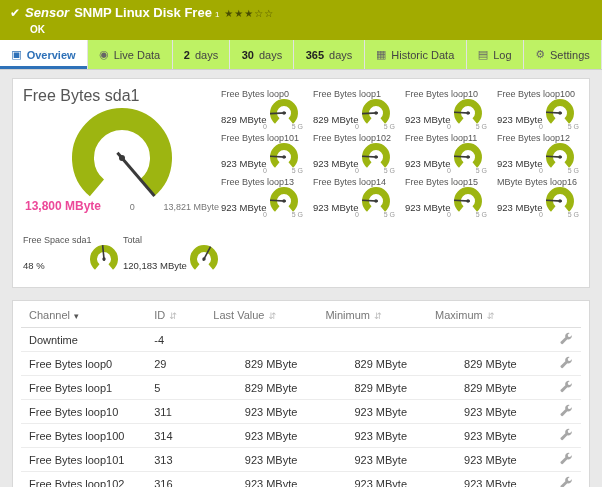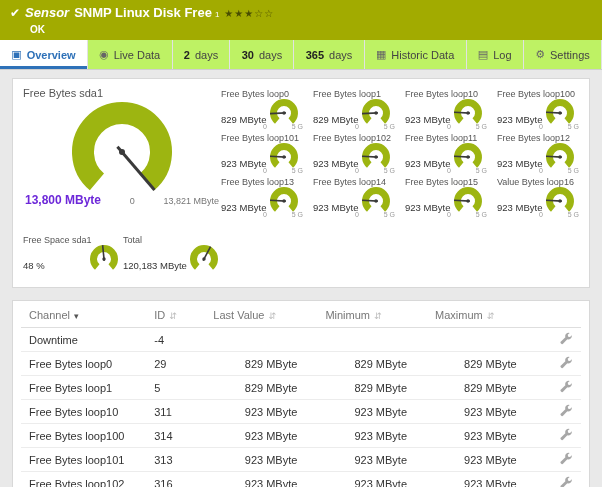--- a/index.html
+++ b/index.html
@@ -39,24 +39,24 @@
   .ico-live::before{content:"◉";}
   .ico-historic::before{content:"▦";}
   .ico-log::before{content:"▤";}
   .ico-settings::before{content:"⚙";}
   
   main{padding:8px 12px;}
   .card{background:#fff;border:1px solid #d8d8d8;margin-bottom:12px;}
   .gauges-card{padding:8px 10px 10px 10px;}
   .top-row{display:flex;}
   .gauge-left{width:198px;flex:none;}
-  .main-label{font-size:11px;color:#555;}
+  .main-label{font-size:16px;color:#555;}
   #main-gauge{display:block;width:102px;height:102px;margin:2px auto 0 auto;}
   .main-scale{display:flex;justify-content:space-between;align-items:baseline;padding:0 2px;margin-top:-10px;}
-  .main-value{font-size:12px;font-weight:bold;color:#6d28d9;}
+  .main-value{font-size:12px;font-weight:bold;color:#ec4899;}
   .mtick{font-size:9px;color:#777;}
   .gauge-grid{flex:1;display:grid;grid-template-columns:repeat(4,1fr);column-gap:10px;row-gap:2px;padding-top:2px;}
   .mini-cell{position:relative;height:42px;}
   .mini-label{font-size:9px;color:#555;white-space:nowrap;overflow:hidden;}
   .mini-value{position:absolute;left:0;bottom:6px;font-size:9.5px;color:#333;white-space:nowrap;}
   .mini-gauge{position:absolute;right:4px;top:9px;width:30px;height:30px;}
   .tmin{position:absolute;right:36px;bottom:1px;font-size:7px;color:#999;}
   .tmax{position:absolute;right:0;bottom:1px;font-size:7px;color:#999;}
   .gauge-bottom{display:flex;width:210px;margin-top:16px;}
   .gauge-bottom .mini-cell{width:100px;flex:none;}
@@ -266,21 +266,21 @@
     <div class="mini-value">923 MByte</div>
     <svg class="mini-gauge" viewBox="0 0 30 30">
                 <path d="M 8.25 23.04 A 10.5 10.5 0 1 1 21.75 23.04" fill="none" stroke="#9db511" stroke-width="7"></path>
                 <line x1="16.887053044303943" y1="15.10550264443708" x2="1.0218293014522661" y2="14.218498930095707" stroke="#3a3a3a" stroke-width="1.6"></line>
                 <circle cx="15" cy="15" r="1.7" fill="#3a3a3a"></circle>
               </svg>
     <span class="tick tmin">0</span>
     <span class="tick tmax">5 G</span>
   </div>
             <div class="mini-cell">
-    <div class="mini-label">Value Bytes loop16</div>
+    <div class="mini-label">MByte Bytes loop16</div>
     <div class="mini-value">923 MByte</div>
     <svg class="mini-gauge" viewBox="0 0 30 30">
                 <path d="M 8.25 23.04 A 10.5 10.5 0 1 1 21.75 23.04" fill="none" stroke="#9db511" stroke-width="7"></path>
                 <line x1="16.887053044303943" y1="15.10550264443708" x2="1.0218293014522661" y2="14.218498930095707" stroke="#3a3a3a" stroke-width="1.6"></line>
                 <circle cx="15" cy="15" r="1.7" fill="#3a3a3a"></circle>
               </svg>
     <span class="tick tmin">0</span>
     <span class="tick tmax">5 G</span>
   </div>
           </div>

